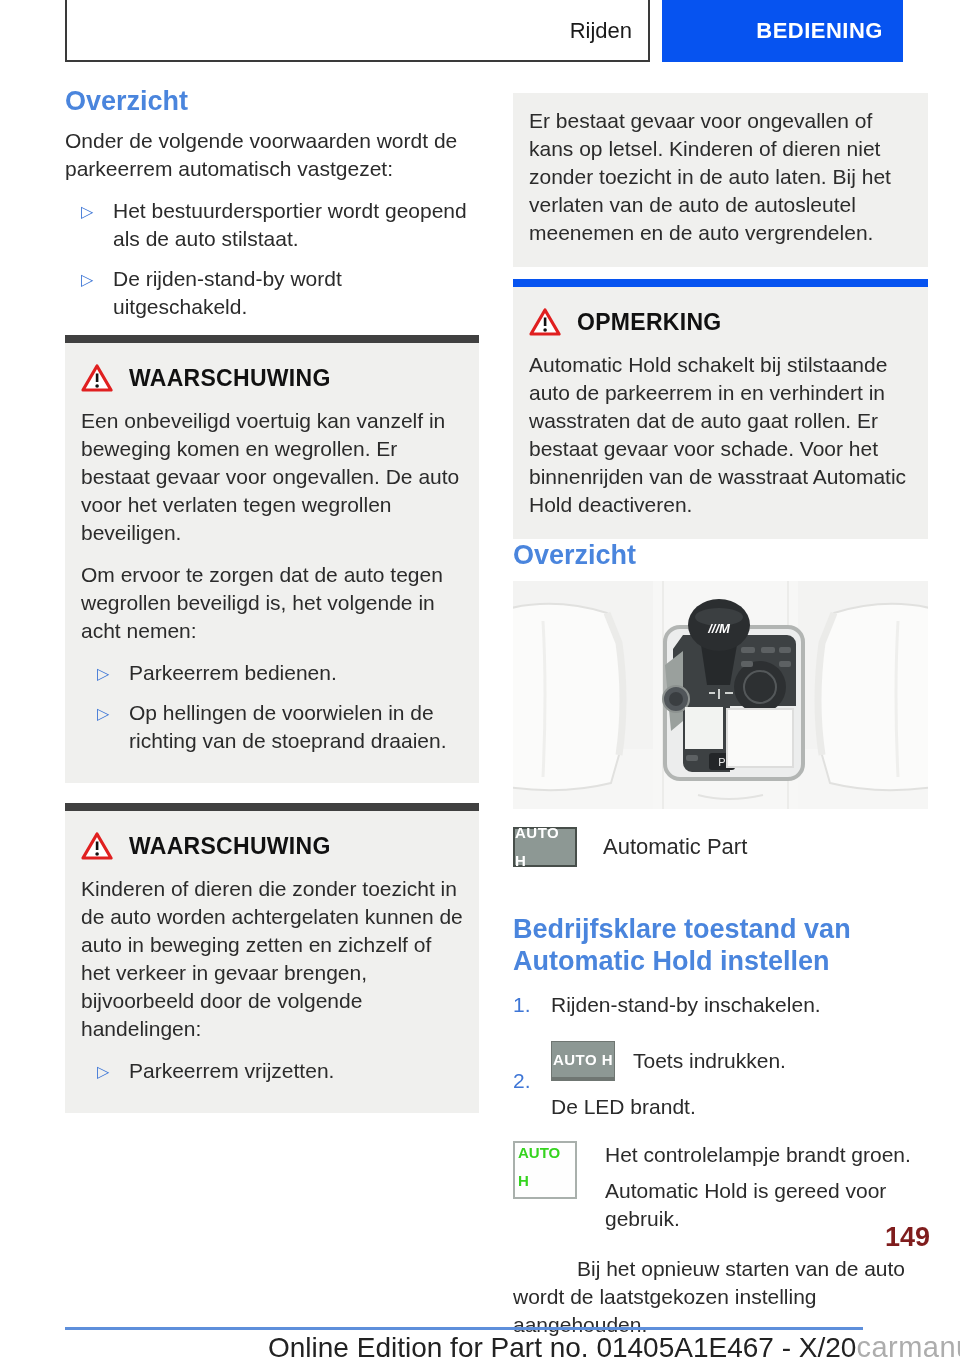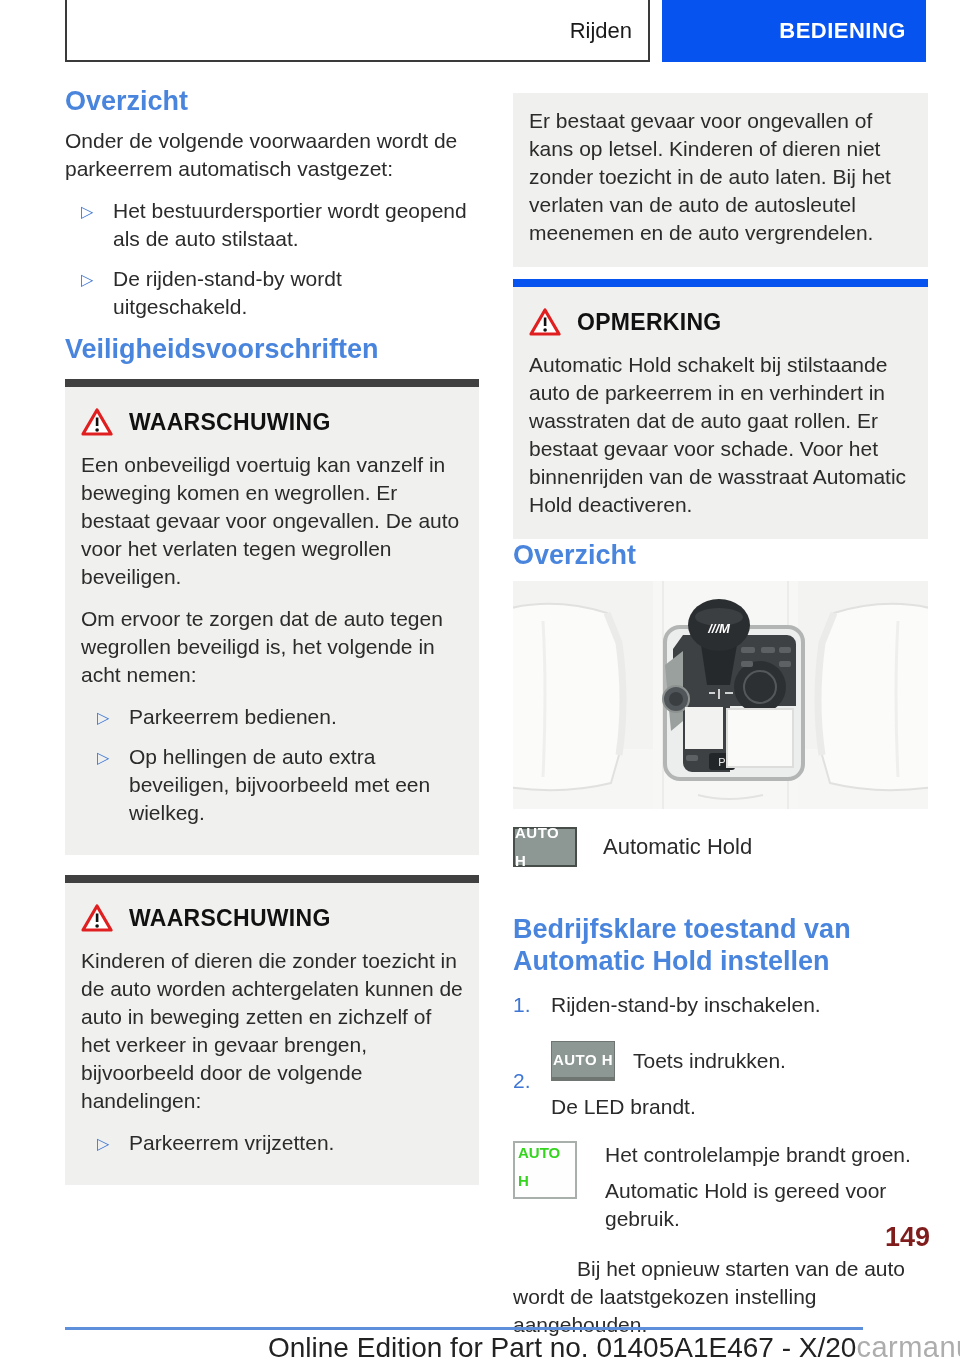--- a/index.html
+++ b/index.html
@@ -9,21 +9,21 @@
     font-family:"Liberation Sans","DejaVu Sans",sans-serif;
   }
   
   .hdr-box{
     position:absolute;left:65px;top:-6px;width:585px;height:68px;
     border:2px solid #3a3a3a;background:#fff;box-sizing:border-box;
     display:flex;align-items:center;justify-content:flex-end;
   }
   .hdr-box .crumb{font-size:22px;color:#1a1a1a;padding-right:16px;padding-top:6px;}
   .hdr-tab{
-    position:absolute;left:662px;top:0;width:264px;height:62px;
+    position:absolute;left:662px;top:0;width:241px;height:62px;
     background:#0653f0;box-sizing:border-box;
     display:flex;align-items:center;justify-content:flex-end;
   }
   .hdr-tab .tab-label{color:#fff;font-weight:bold;font-size:22px;padding-right:20px;letter-spacing:.5px;}
   
   .col{position:absolute;font-size:21px;line-height:28px;color:#2b2b2b;}
   .col-left{left:65px;top:85px;width:414px;}
   .col-right{left:513px;top:93px;width:415px;}
   h2.sect{
     color:#4a85dd;font-size:27px;line-height:32px;font-weight:bold;margin:0 0 10px 0;
@@ -94,36 +94,35 @@
 
 <div class="col col-left">
 
   <h2 class="sect mt16">Overzicht</h2>
   <p class="body">Onder de volgende voorwaarden wordt de parkeerrem automatisch vastgezet:</p>
   <ul class="tri-list">
     <li><span>Het bestuurdersportier wordt geopend als de auto stilstaat.</span></li>
     <li><span>De rijden-stand-by wordt uitgeschakeld.</span></li>
   </ul>
 
-  <h2 class="sect mt24">Veiligheidsvoorschriften</h2>
 
   <div class="alertbox">
     <div class="alert-title">
       <svg class="warn-svg" viewBox="0 0 32 30">
         <path d="M16 3 L30 27 L2 27 Z" fill="#ffffff" stroke="#e02020" stroke-width="3.2" stroke-linejoin="round"></path>
         <rect x="14.8" y="10.5" width="2.6" height="8.5" fill="#111"></rect>
         <circle cx="16.1" cy="23" r="1.8" fill="#111"></circle>
       </svg>
       <span class="alert-label">WAARSCHUWING</span>
     </div>
     <p class="body">Een onbeveiligd voertuig kan vanzelf in beweging komen en wegrollen. Er bestaat gevaar voor ongevallen. De auto voor het verlaten tegen wegrollen beveiligen.</p>
     <p class="body">Om ervoor te zorgen dat de auto tegen wegrollen beveiligd is, het volgende in acht nemen:</p>
     <ul class="tri-list">
       <li><span>Parkeerrem bedienen.</span></li>
-      <li><span>Op hellingen de auto extra beveiligen, bijvoorbeeld met een wielkeg.</span></li>
+      <li><span>Op hellingen de voorwielen in de richting van de stoeprand draaien.</span></li>
     </ul>
   </div>
 
   <div class="alertbox" style="margin-top:20px;">
     <div class="alert-title">
       <svg class="warn-svg" viewBox="0 0 32 30">
         <path d="M16 3 L30 27 L2 27 Z" fill="#ffffff" stroke="#e02020" stroke-width="3.2" stroke-linejoin="round"></path>
         <rect x="14.8" y="10.5" width="2.6" height="8.5" fill="#111"></rect>
         <circle cx="16.1" cy="23" r="1.8" fill="#111"></circle>
       </svg>
@@ -208,21 +207,21 @@
 
       <rect x="214" y="128" width="66" height="58" fill="#fafaf9" stroke="#dddddc" stroke-width="2"></rect>
       <rect x="172" y="126" width="38" height="42" fill="#f2f3f1"></rect>
 
       <path d="M185 214 Q215 222 250 214" fill="none" stroke="#e3e3e1" stroke-width="2"></path>
     </svg>
   </div>
 
   <div class="legend-row">
     <span class="autoh-key">AUTO H</span>
-    <span class="legend-label">Automatic Hold</span>
+    <span class="legend-label">Automatic Part</span>
   </div>
 
   <h2 class="sect mt40" style="margin-top:46px;">Bedrijfsklare toestand van Automatic Hold instellen</h2>
 
   <div class="step">
     <span class="num">1.</span>
     <div class="step-body">Rijden-stand-by inschakelen.</div>
   </div>
 
   <div class="step" style="margin-top:22px;">

